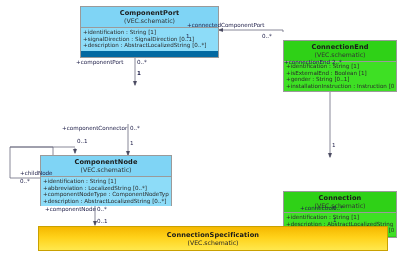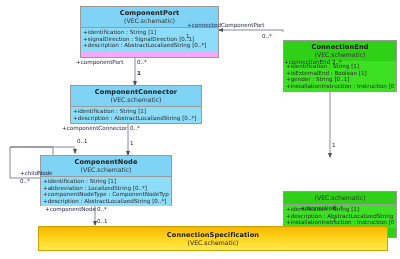--- a/index.html
+++ b/index.html
@@ -40,21 +40,21 @@
   }
   .uml-class .attr{
     font-size:5.6px;
     line-height:6.6px;
     color:#2a2a2a;
     white-space:nowrap;
     overflow:hidden;
   }
 
   
-  .blue{background:#f0abfc;}
+  .blue{background:#0369a1;}
   .blue .hdr{background:#7fd4f5;}
   .blue .attrs{background:#8ddcf8;}
 
   
   .green{background:#2fd117;margin-top:34px;}
   .green .hdr{background:#2fd117;}
   .green .attrs{background:#3ee024;}
 
   
   .yellow{
@@ -139,46 +139,37 @@
       <div class="cstereo">(VEC.schematic)</div>
     </div>
     <div class="attrs">
       <div class="attr">+identification : String [1]</div>
       <div class="attr">+isExternalEnd : Boolean [1]</div>
       <div class="attr">+gender : String [0..1]</div>
       <div class="attr">+installationInstruction : Instruction [0..*]</div>
     </div>
   </div>
 
-  <div class="uml-class blue" style="left:70px;top:85px;width:132px;height:39px;">
-    <div class="hdr">
-      <div class="cname">ComponentConnector</div>
-      <div class="cstereo">(VEC.schematic)</div>
-    </div>
-    <div class="attrs">
-      <div class="attr">+identification : String [1]</div>
-      <div class="attr">+description : AbstractLocalizedString [0..*]</div>
-    </div>
-  </div>
 
   <div class="uml-class blue" style="left:40px;top:155px;width:132px;height:51px;">
     <div class="hdr">
       <div class="cname">ComponentNode</div>
       <div class="cstereo">(VEC.schematic)</div>
     </div>
     <div class="attrs">
       <div class="attr">+identification : String [1]</div>
       <div class="attr">+abbreviation : LocalizedString [0..*]</div>
       <div class="attr">+componentNodeType : ComponentNodeType [0..1]</div>
       <div class="attr">+description : AbstractLocalizedString [0..*]</div>
     </div>
   </div>
 
   <div class="uml-class green" style="left:283px;top:157px;width:114px;height:47px;">
     <div class="hdr">
+      <div class="cname">Connection</div>
       <div class="cstereo">(VEC.schematic)</div>
     </div>
     <div class="attrs">
       <div class="attr">+identification : String [1]</div>
       <div class="attr">+description : AbstractLocalizedString [0..*]</div>
       <div class="attr">+installationInstruction : Instruction [0..*]</div>
     </div>
   </div>
 
   <div class="uml-class yellow" style="left:38px;top:226px;width:350px;height:25px;">

